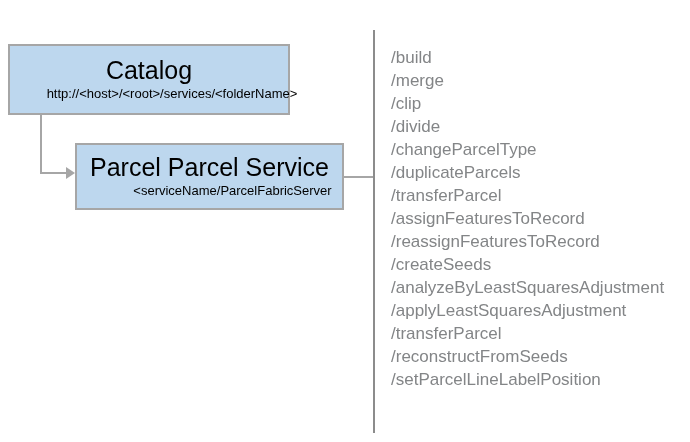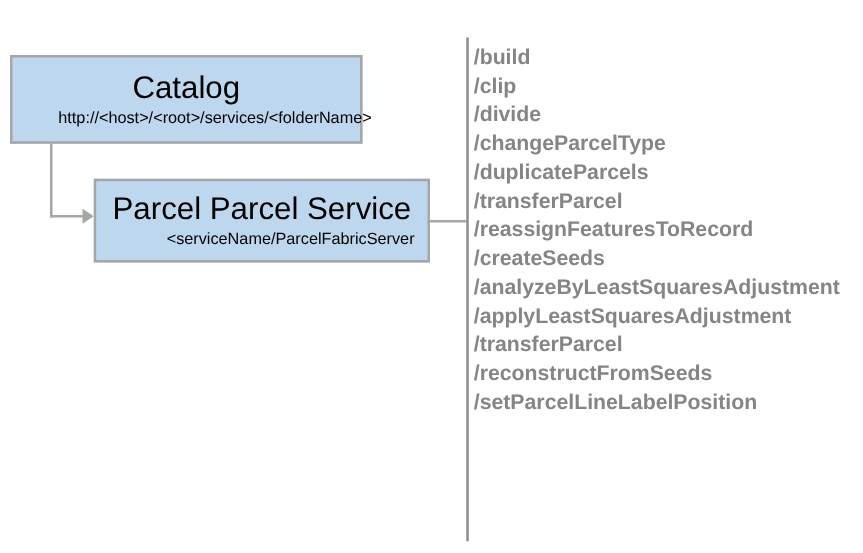--- a/index.html
+++ b/index.html
@@ -67,27 +67,26 @@
   .conn-h2 { left: 342px; top: 176px; width: 31px; height: 2px; }
   .divider {
     position: absolute;
     left: 373px; top: 30px;
     width: 2px; height: 403px;
     background: var(--divider);
   }
   .endpoints {
     position: absolute;
     left: 379px; top: 34px;
-    margin: 0; padding: 0;
+    margin: 12px; padding: 0;
     list-style: none;
     font-size: 17px;
     line-height: 23px;
     color: var(--endpoint-text);
     white-space: nowrap;
-    font-weight: bold;
   }
 </style>
 </head>
 <body>
 
 <div class="canvas">
 
   <div class="box catalog-box">
     <div class="box-title">Catalog</div>
     <div class="box-subtitle">http://&lt;host&gt;/&lt;root&gt;/services/&lt;folderName&gt;</div>
@@ -101,25 +100,27 @@
     <div class="box-title">Parcel Parcel Service</div>
     <div class="box-subtitle">&lt;serviceName/ParcelFabricServer</div>
   </div>
 
   <div class="conn conn-h2"></div>
 
   <div class="divider"></div>
 
   <ul class="endpoints">
     <li>/build</li>
+    <li>/merge</li>
     <li>/clip</li>
     <li>/divide</li>
     <li>/changeParcelType</li>
     <li>/duplicateParcels</li>
     <li>/transferParcel</li>
+    <li>/assignFeaturesToRecord</li>
     <li>/reassignFeaturesToRecord</li>
     <li>/createSeeds</li>
     <li>/analyzeByLeastSquaresAdjustment</li>
     <li>/applyLeastSquaresAdjustment</li>
     <li>/transferParcel</li>
     <li>/reconstructFromSeeds</li>
     <li>/setParcelLineLabelPosition</li>
   </ul>
 
 </div>

